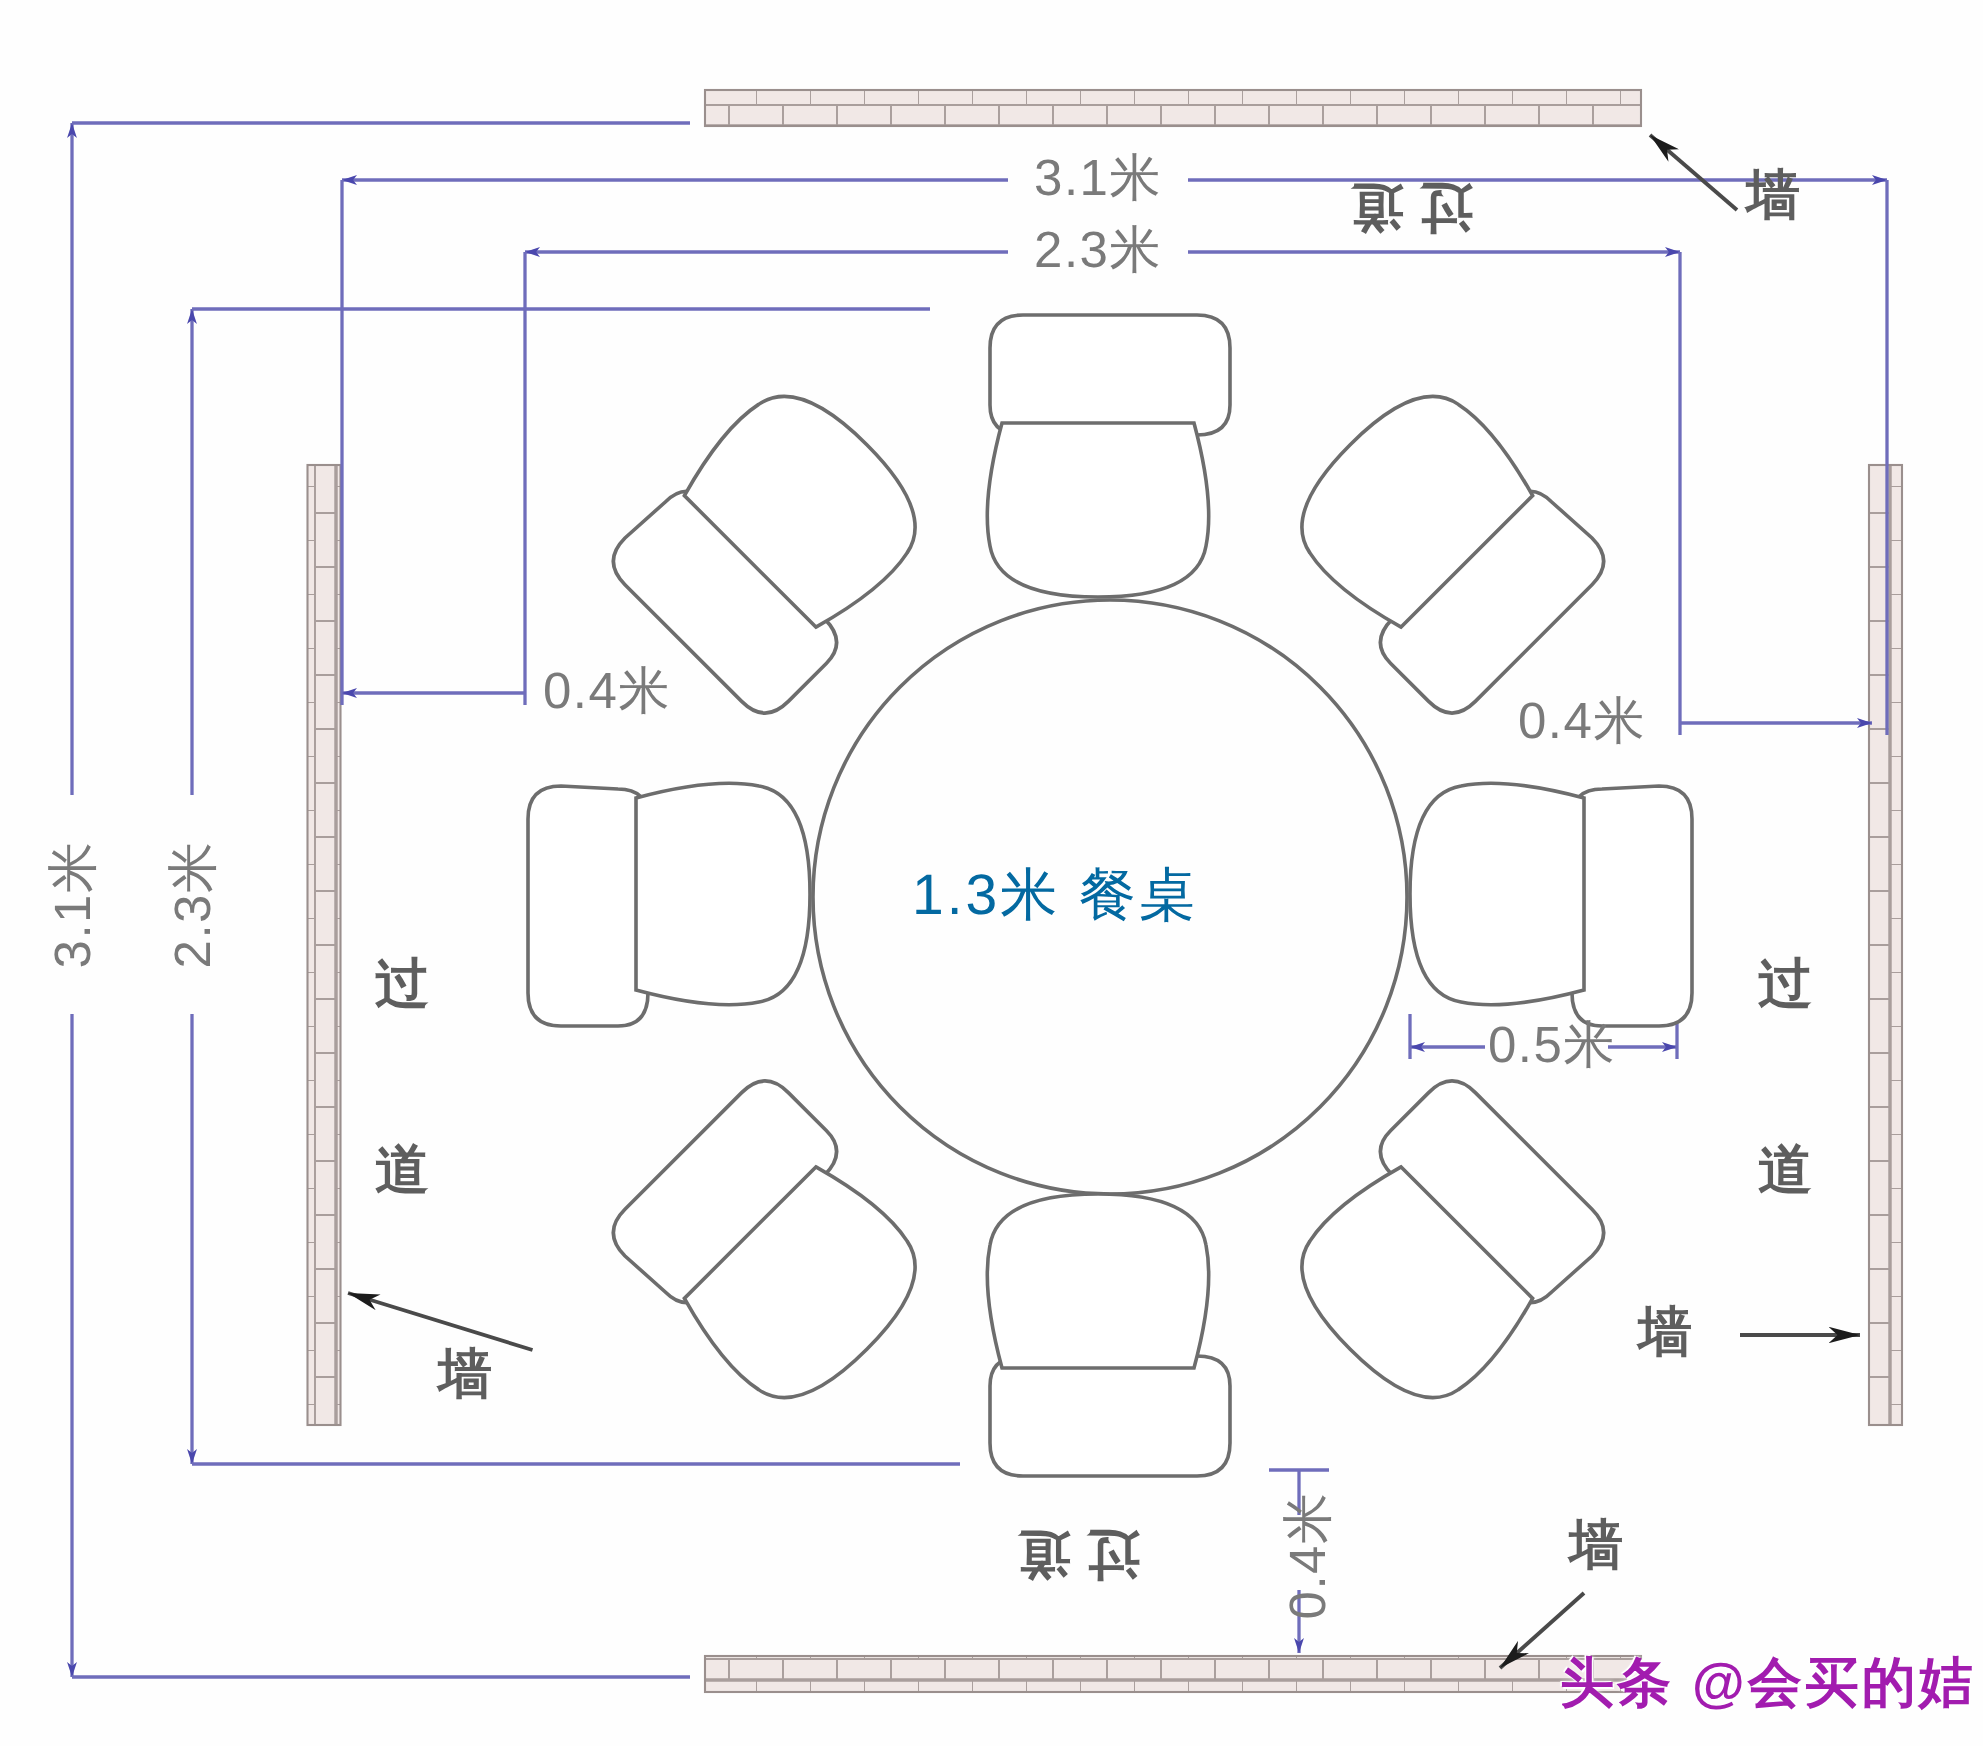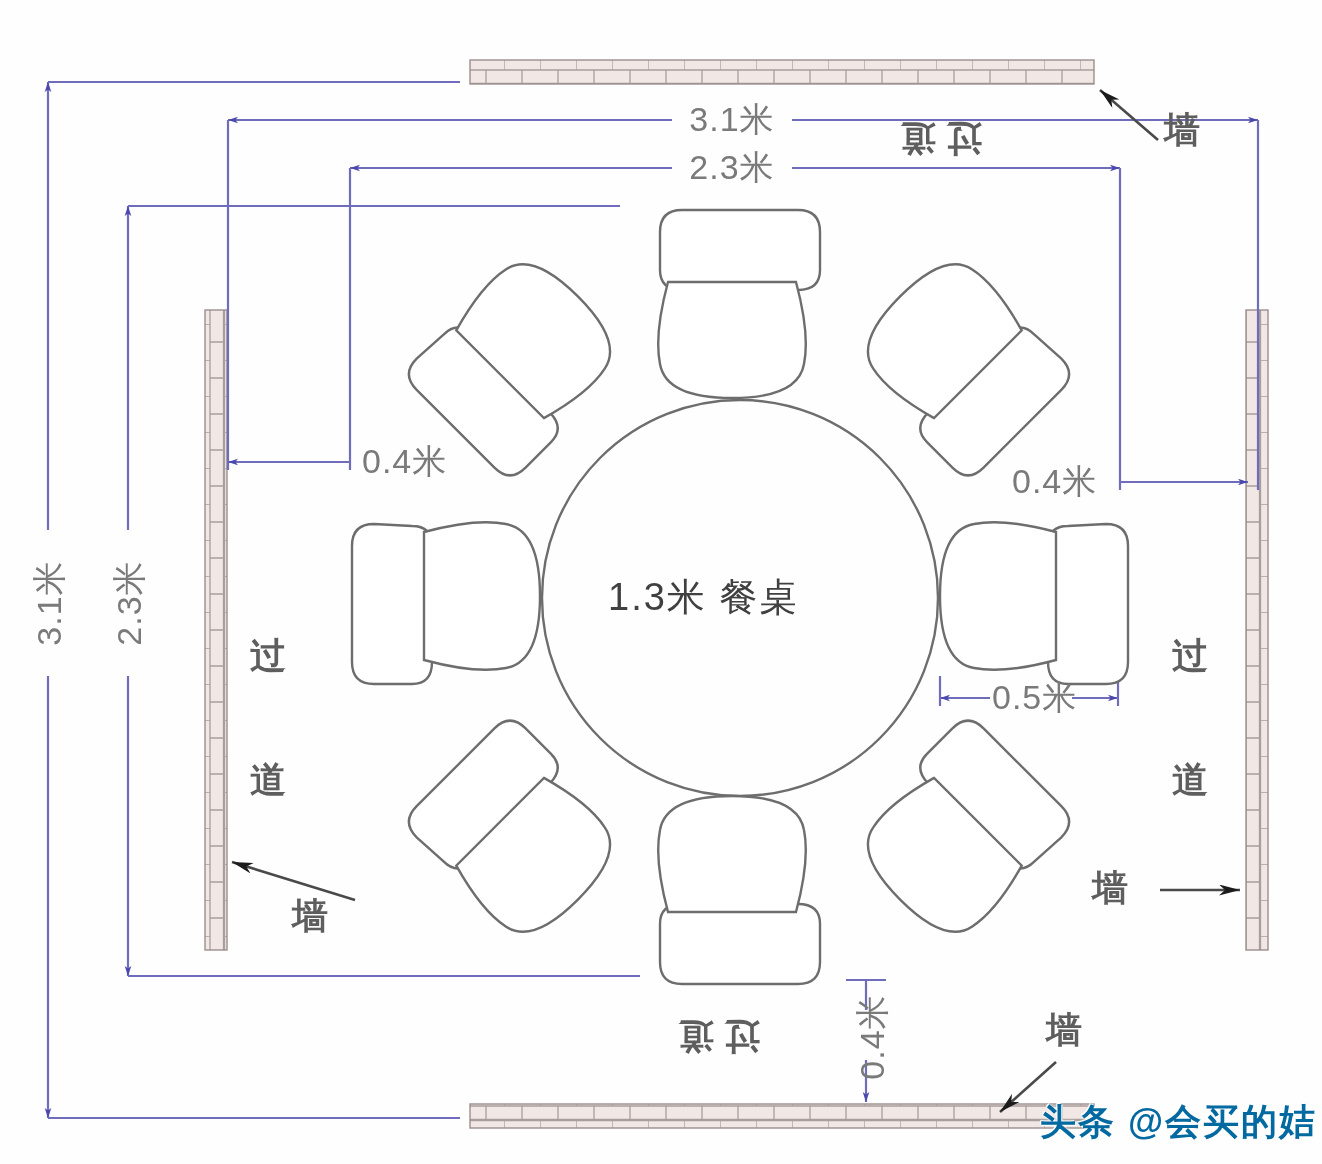--- a/index.html
+++ b/index.html
@@ -50,27 +50,27 @@
   }
   .flip180 {
     transform: rotate(180deg);
     transform-origin: center center;
   }
   .rot90ccw {
     transform: rotate(-90deg);
     transform-origin: center center;
   }
   .table-label {
-    color: #404040;
+    color: #0369a1;
     font-size: 38px;
     letter-spacing: 2px;
   }
   .watermark {
     position: absolute;
-    color: #0369a1;
+    color: #a21caf;
     font-size: 36px;
     font-weight: 700;
     letter-spacing: 2px;
     text-shadow: 0 0 3px #fff, 1px 1px 0 #fff, -1px -1px 0 #fff;
     white-space: pre;
   }
 </style>
 </head>
 <body>
 

